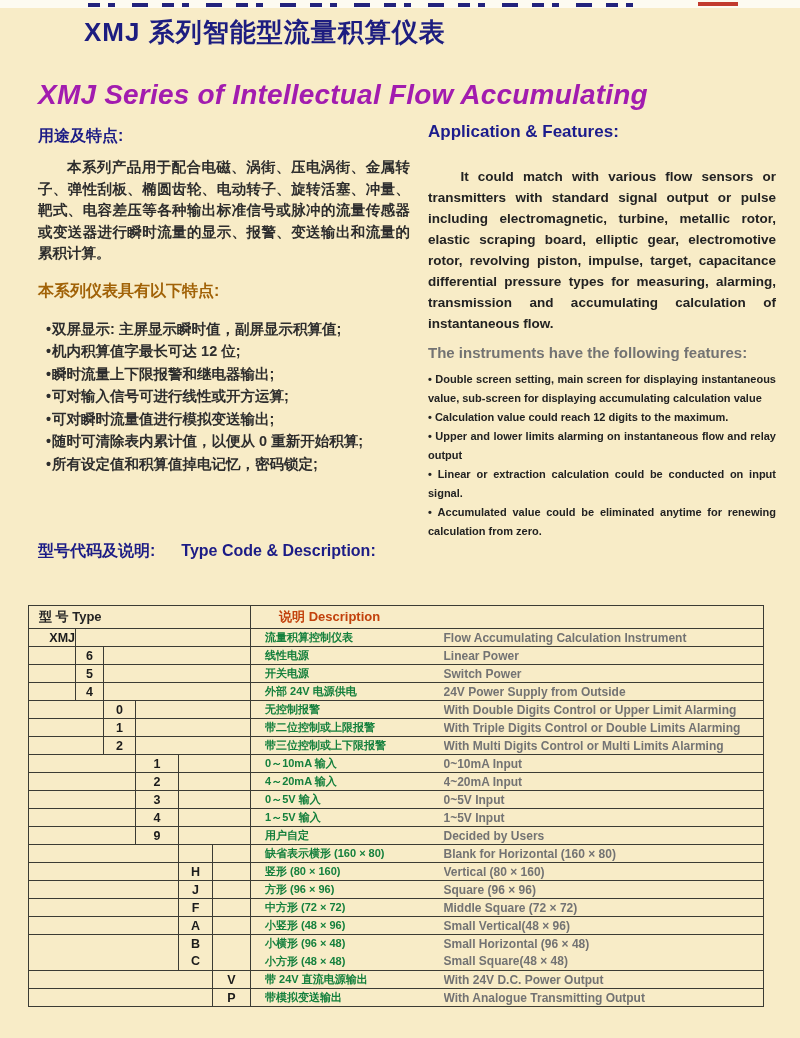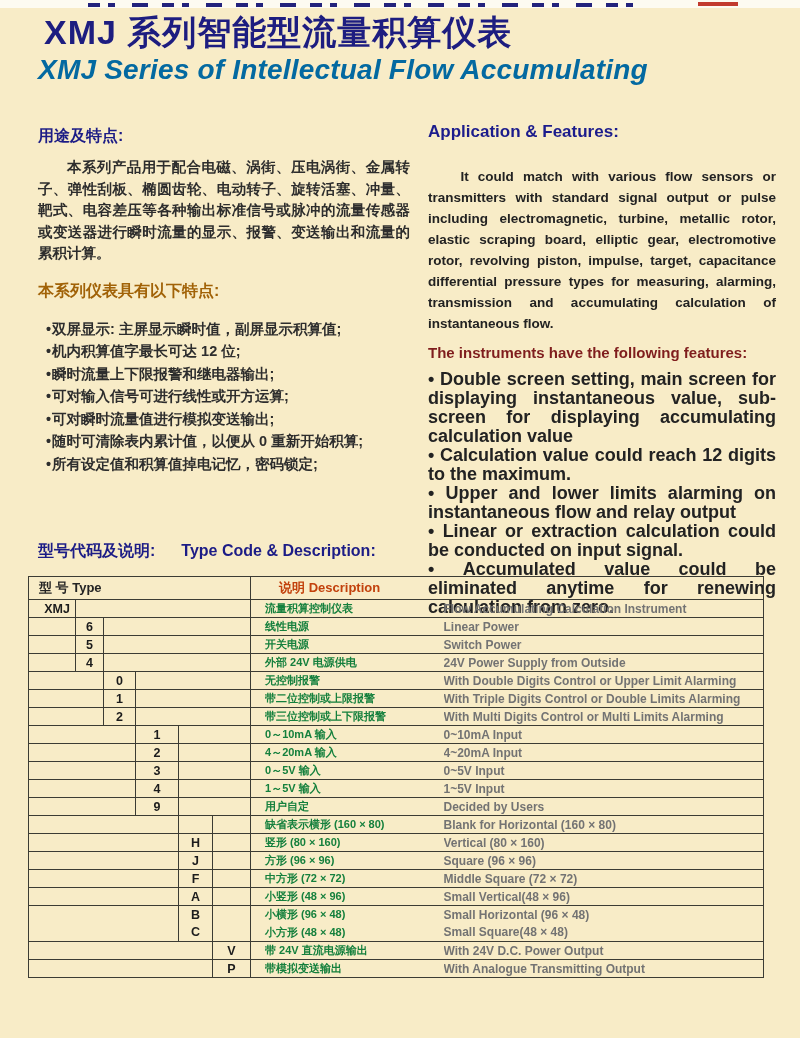--- a/index.html
+++ b/index.html
@@ -10,58 +10,58 @@
     background:#f8ecc7; overflow:hidden;
   }
   
   .top-strip { position:absolute; top:0; left:0; width:800px; height:8px; background:#fdfbf1; }
   .strip-marks { position:absolute; top:3px; left:88px; width:548px; height:4px;
     background:repeating-linear-gradient(90deg,#23237c 0 12px,transparent 12px 20px,#23237c 20px 27px,transparent 27px 44px,#23237c 44px 60px,transparent 60px 74px); }
   .strip-red { position:absolute; top:2px; left:698px; width:40px; height:4px; background:#c23b2e; }
 
   
   .title-block { position:absolute; left:44px; top:10px; width:730px; }
-  .title-zh { font-size:34px; font-weight:700; color:#1d1d80; letter-spacing:1px; line-height:44px; }
-  .title-en { font-size:28px; font-weight:700; font-style:italic; color:#0369a1; line-height:31px; margin-left:-6px; letter-spacing:0.2px; }
+  .title-zh { font-size:26px; font-weight:700; color:#1d1d80; letter-spacing:1px; line-height:44px;margin-left:40px; }
+  .title-en { font-size:28px; font-weight:700; font-style:italic; color:#a21caf; line-height:31px; margin-left:-6px; letter-spacing:0.2px;margin-top:25px; }
 
   
   .col-left  { position:absolute; left:38px;  top:126px; width:372px; }
   .col-right { position:absolute; left:428px; top:122px; width:348px; }
 
   .h-zh { font-size:16px; font-weight:700; color:#1c1c86; margin-bottom:10px; }
   .para-zh { font-size:14.5px; font-weight:600; color:#2d2d2d; line-height:21.5px; text-align:justify; text-indent:2em; }
   .h-zh2 { font-size:16px; font-weight:700; color:#a16207; margin-top:16px; margin-bottom:16px; }
   .list-zh { list-style:none; padding-left:8px; }
   .list-zh li { font-size:14.5px; font-weight:600; color:#2d2d2d; line-height:22.5px; }
   .list-zh li::before { content:"\2022"; margin-right:1px; }
 
   .h-en { font-size:17px; font-weight:700; color:#1c1c8c; margin-bottom:24px; }
   .para-en { font-size:13.5px; font-weight:600; color:#222; line-height:21px; text-align:justify; text-indent:2.4em; }
-  .h-en2 { font-size:15px; font-weight:700; color:#7f1d1d; margin-top:10px; margin-bottom:9px; }
+  .h-en2 { font-size:15px; font-weight:700; color:#737373; margin-top:10px; margin-bottom:9px; }
   .list-en { list-style:none; }
-  .list-en li { font-size:18px; font-weight:600; color:#222; line-height:19px; text-align:justify; }
+  .list-en li { font-size:11px; font-weight:600; color:#222; line-height:19px; text-align:justify; }
   .list-en li::before { content:"\2022\00a0"; }
 
   
   .typecode-heading { position:absolute; left:38px; top:541px; }
   .typecode-heading .zh { font-size:16px; font-weight:700; color:#1c1c86; }
   .typecode-heading .en { font-size:16px; font-weight:700; color:#1c1c86; margin-left:26px; }
 
   
-  .code-table { position:absolute; left:28px; top:576px; }
+  .code-table { position:absolute; left:28px; top:605px; }
   table { border-collapse:collapse; table-layout:fixed; width:735px;
     border:1.5px solid #3c3c34; }
   td { height:18px; padding:0; border-bottom:1px solid #3c3c34; overflow:hidden; white-space:nowrap; vertical-align:middle; }
   tr.hdr td { height:23px; }
   td.code { text-align:center; font-size:12.5px; font-weight:700; color:#1c1c1c; }
   td.zh { padding-left:14px; font-size:11px; font-weight:600; color:#15803d; }
   td.en { font-size:12px; font-weight:700; color:#737373; }
   td.type-hdr { padding-left:10px; font-size:13px; font-weight:600; color:#242424; }
   td.desc-hdr { padding-left:28px; font-size:13px; font-weight:600; color:#c2410c; }
-  td.xmj { padding-left:10px; text-align:center; }
+  td.xmj { padding-left:10px; text-align:right; }
   .br { border-right:1px solid #3c3c34; }
   tr.no-bottom td { border-bottom:none; }
 </style>
 </head>
 <body>
 
 <div class="page">
 
   <div class="top-strip">
     <div class="strip-marks"></div>

